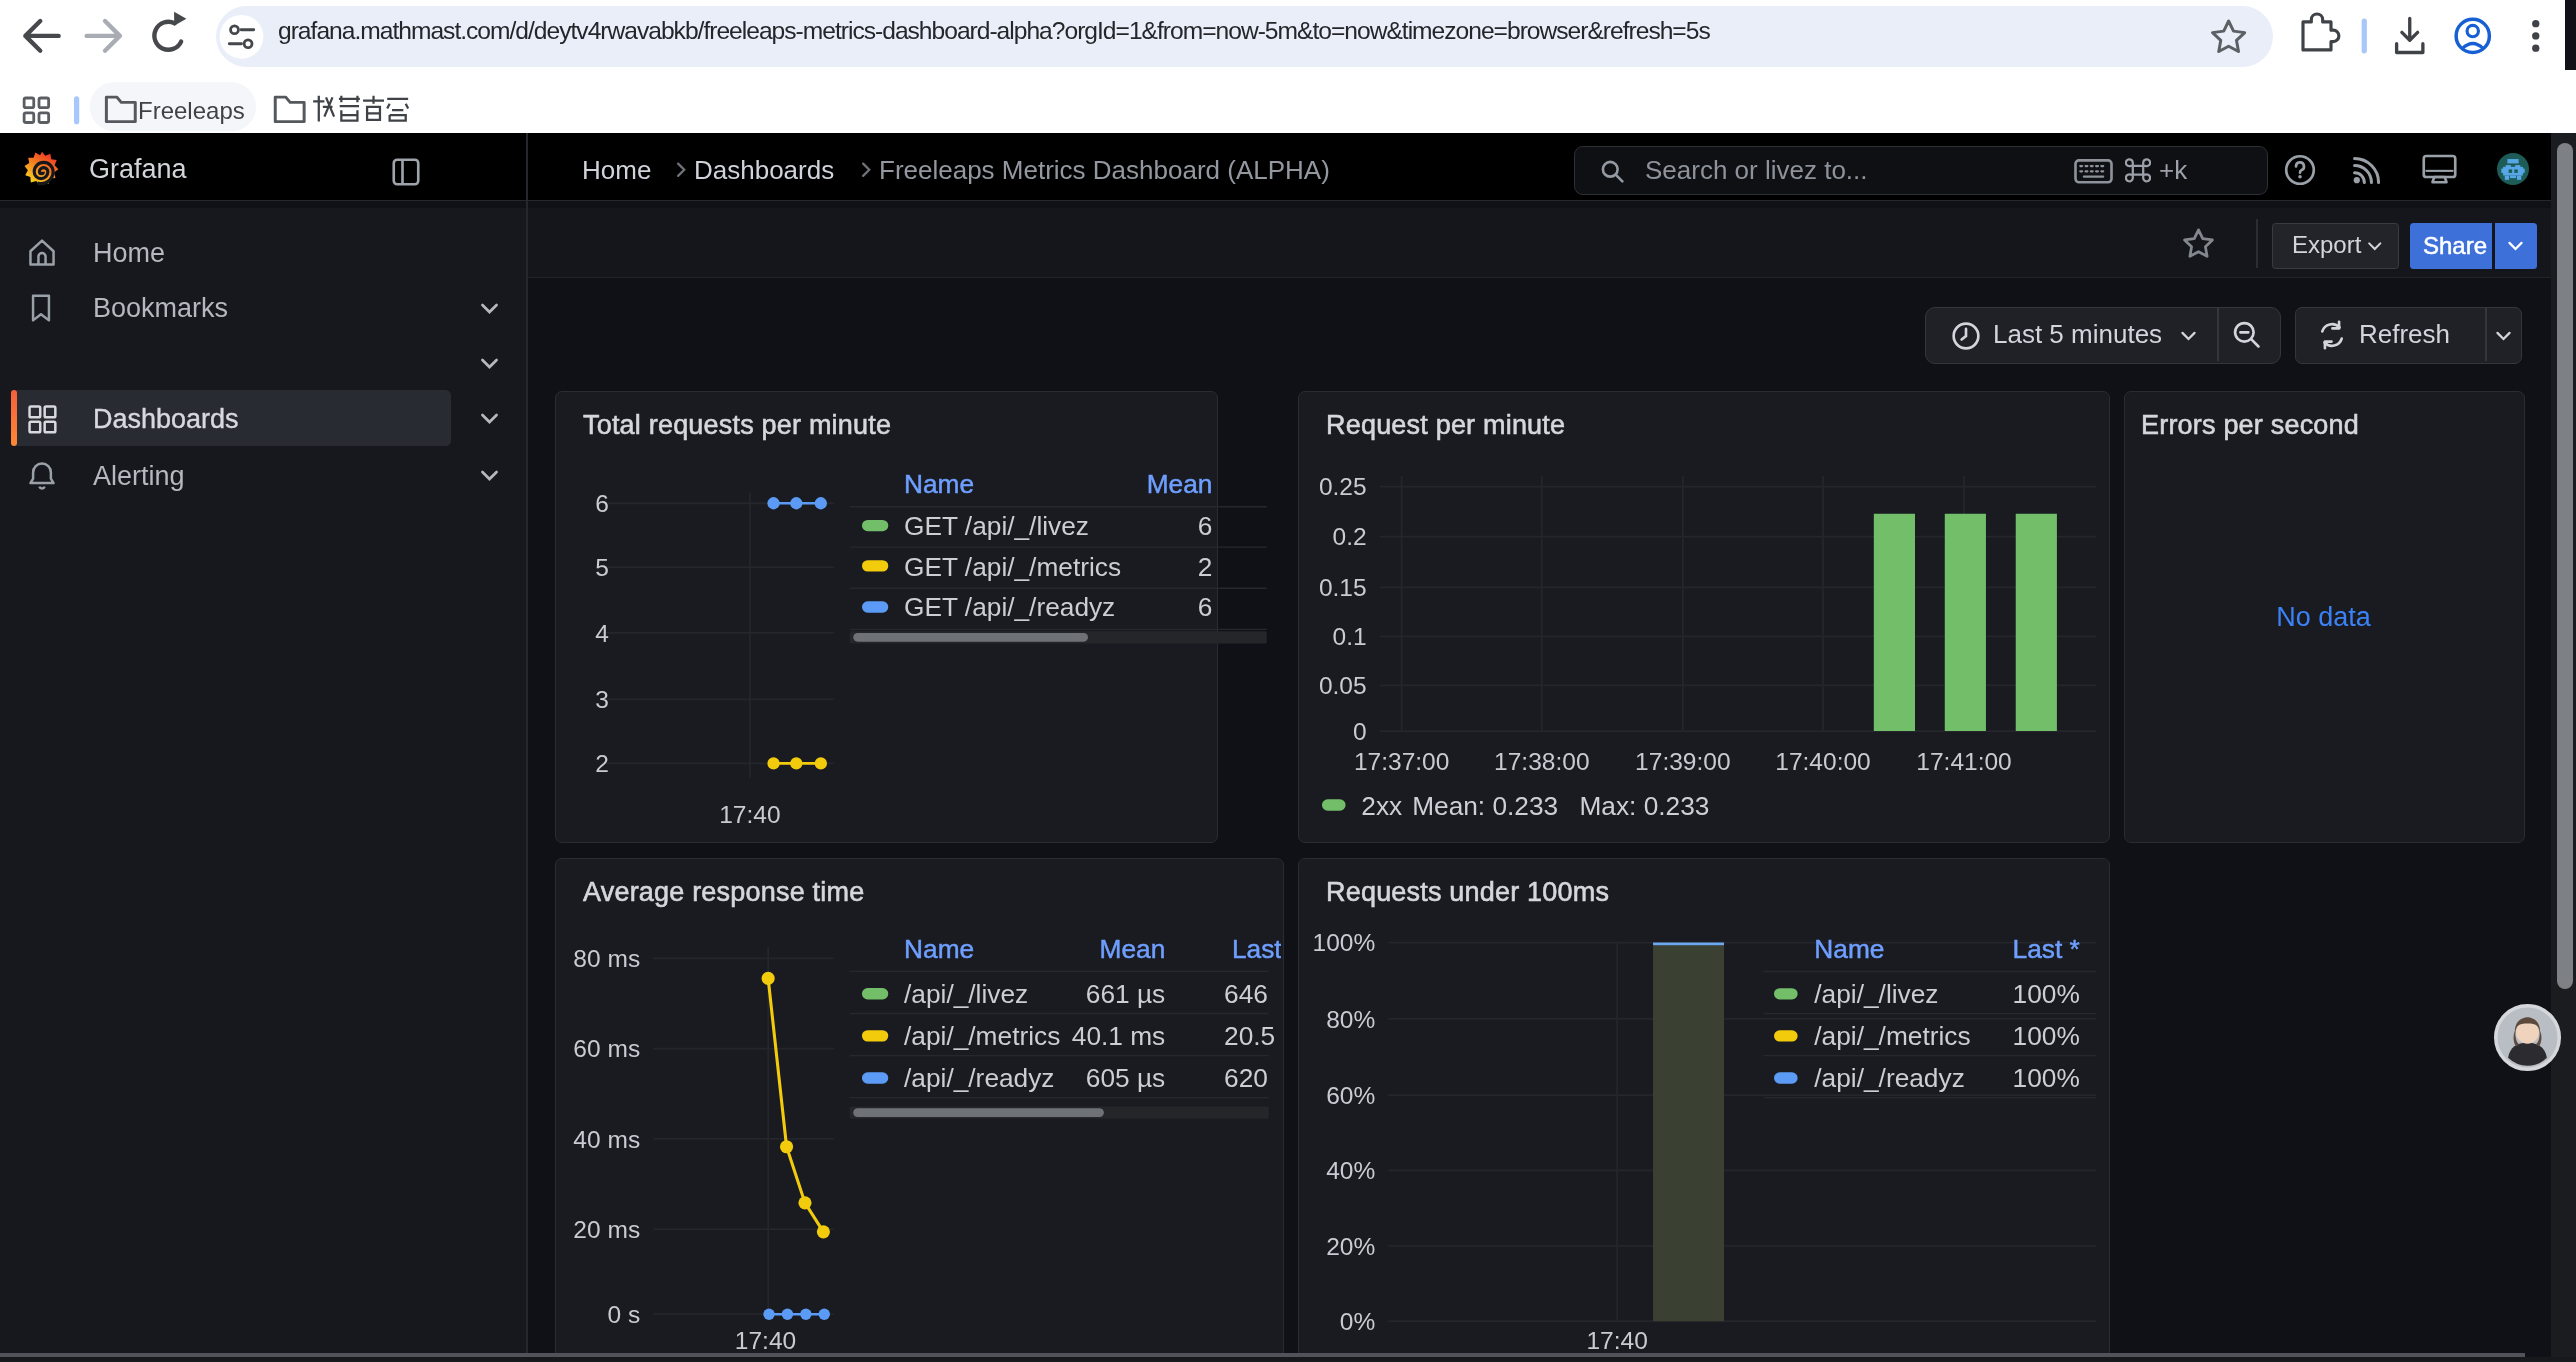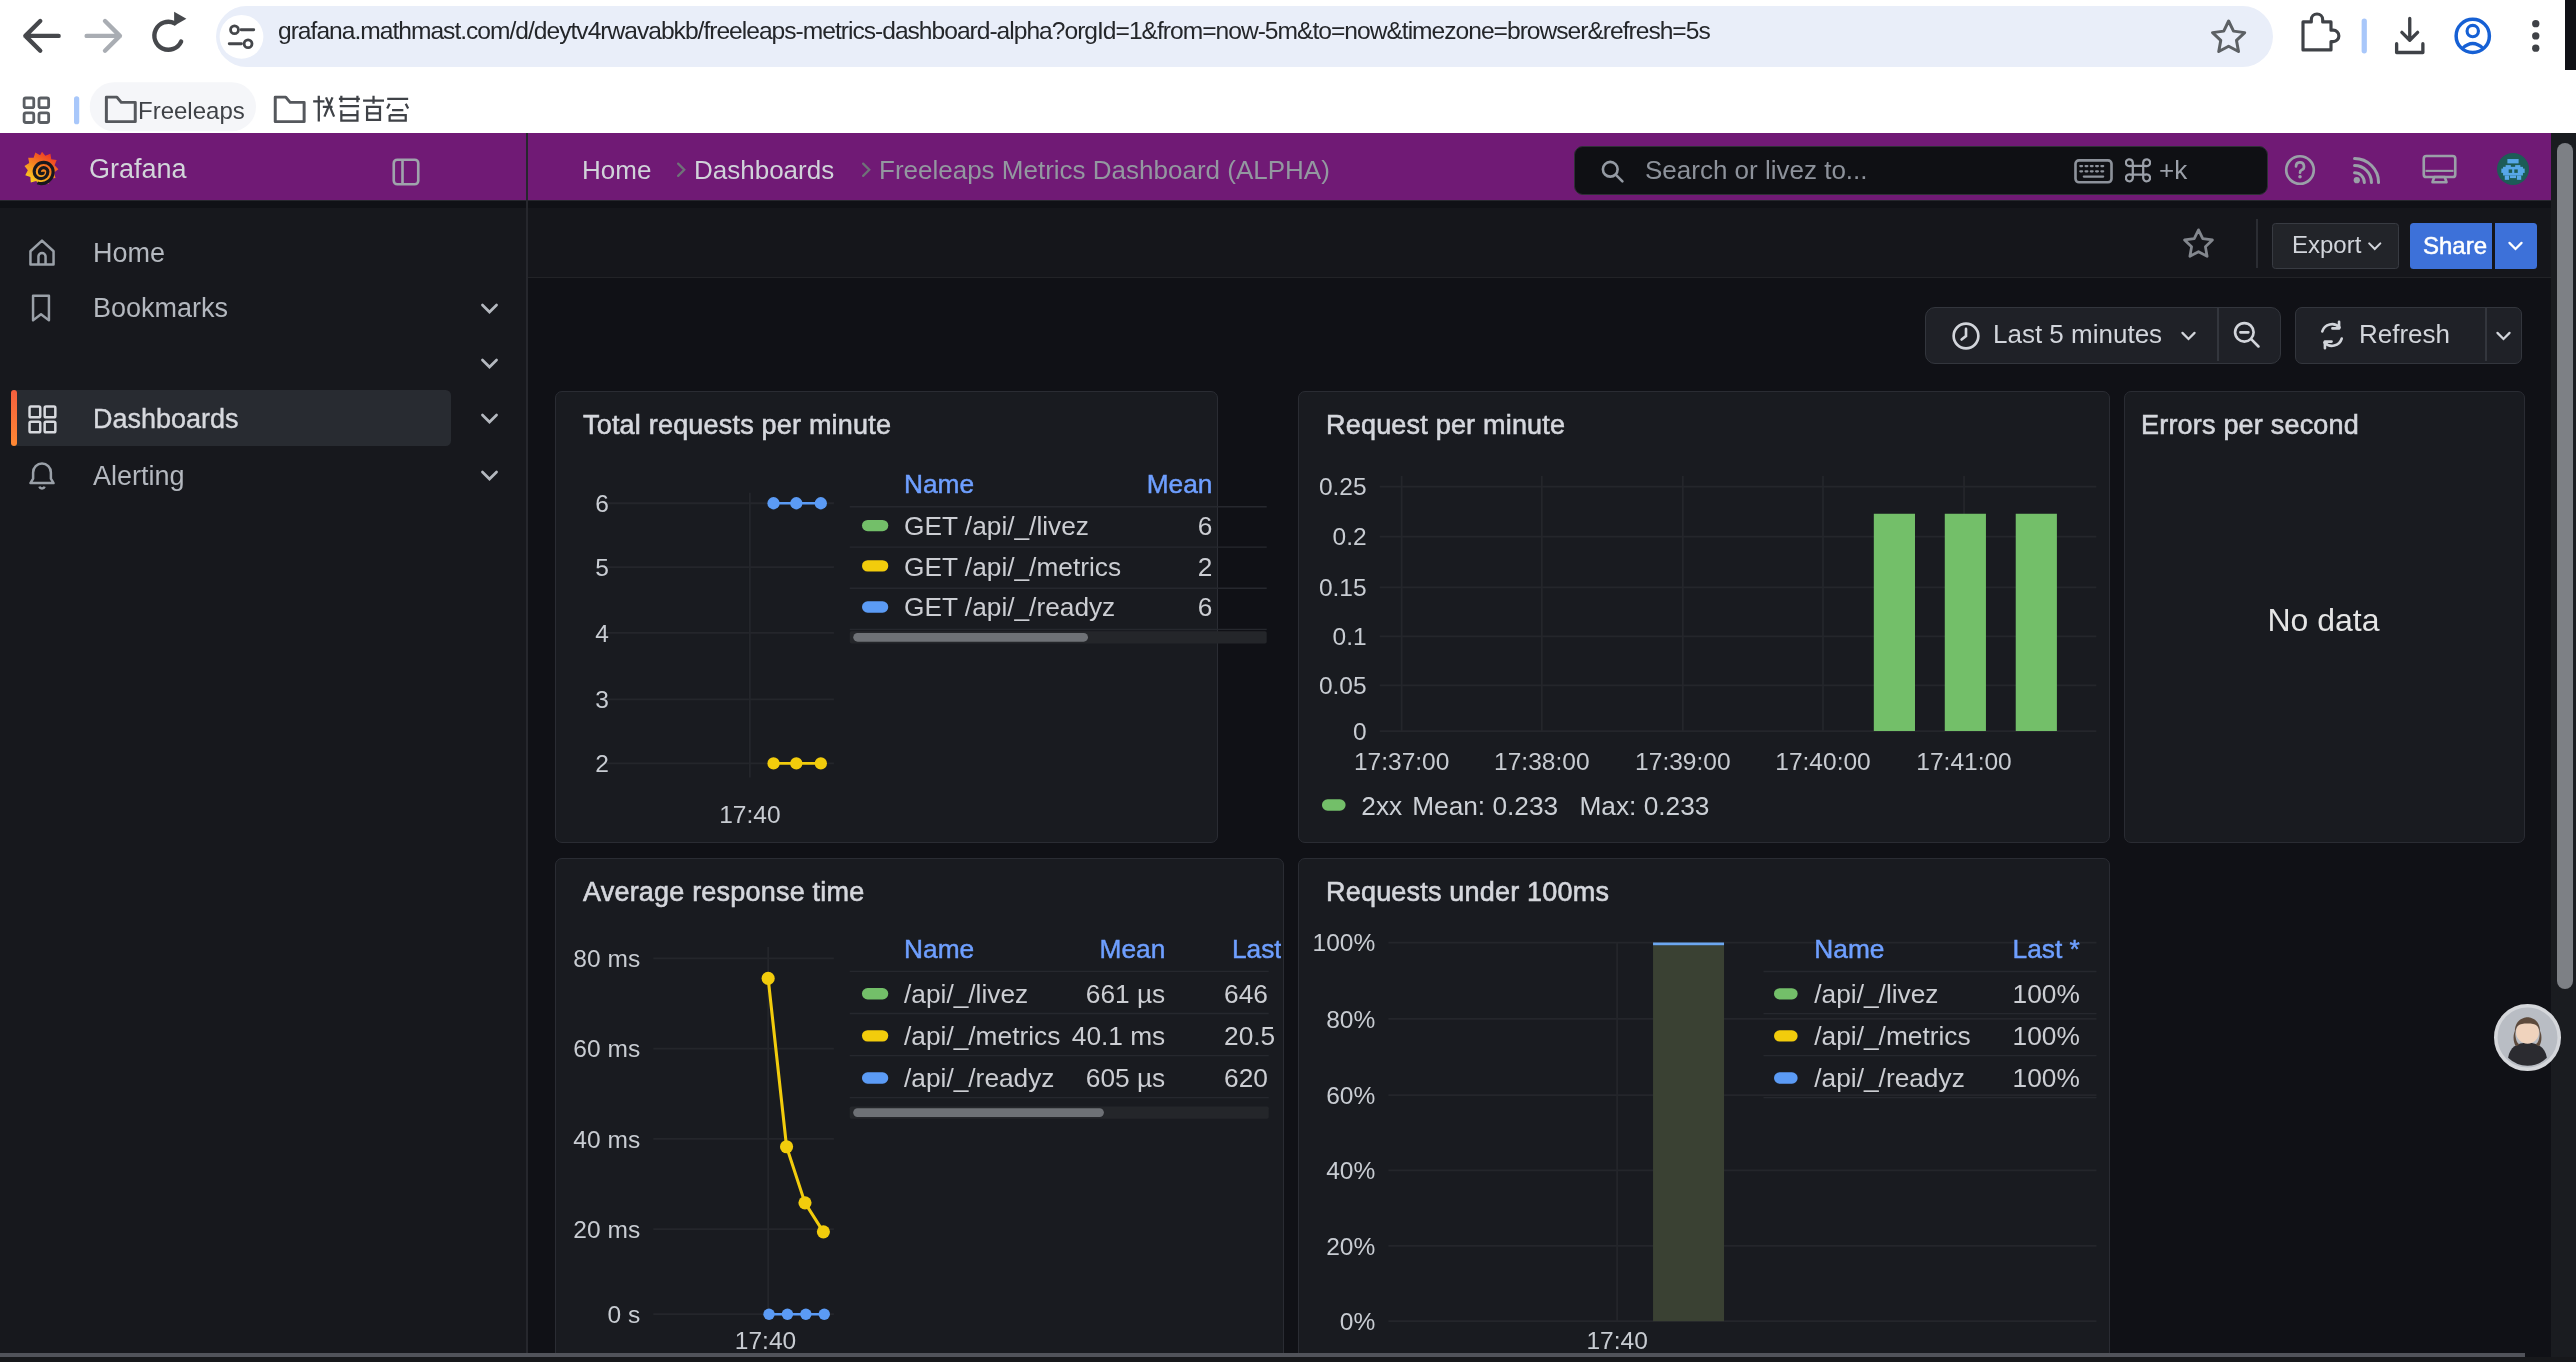--- a/index.html
+++ b/index.html
@@ -8,21 +8,21 @@
   .abs { position:absolute; }
   svg { display:block; }
   
   #toolbar { position:absolute; left:0; top:0; width:2565px; height:70px; background:#ffffff; }
   #bookmarks { position:absolute; left:0; top:70px; width:2576px; height:63px; background:#ffffff; }
   #urlpill { position:absolute; left:216px; top:6.1px; width:2057px; height:61px; border-radius:31px; background:#e9eef9; }
   #urltext { position:absolute; left:278px; top:0; height:61px; line-height:61px; font-size:24.6px; letter-spacing:-1px; color:#24262a; white-space:nowrap; }
   .bmtext { position:absolute; top:8.8px; height:63px; line-height:63px; font-size:24px; color:#3f4247; }
   
   #app { position:absolute; left:0; top:133px; width:2576px; height:1229px; background:#101116; }
-  #topnav { position:absolute; left:0; top:0; width:2576px; height:68px; background:#701a75; border-bottom:1.8px solid #26272d; }
+  #topnav { position:absolute; left:0; top:0; width:2576px; height:68px; background:#000000; border-bottom:1.8px solid #26272d; }
   #sidebar { position:absolute; left:0; top:75px; width:527px; height:1155px; background:#17181d; }
   #sideborder { position:absolute; left:526px; top:0; width:1.8px; height:1229px; background:#26272d; }
   #actions { position:absolute; left:528px; top:75px; width:2024px; height:70px; background:#15161b; border-bottom:1.8px solid #222327; }
   .navitem { position:absolute; left:26px; width:368px; height:49px; color:#b4b8bf; font-size:27px; }
   .navitem .lbl { position:absolute; left:67px; top:50%; transform:translateY(-50%); }
   .navitem svg { position:absolute; left:0; top:50%; transform:translateY(-50%); }
   #grafanaName { position:absolute; left:89px; top:0; height:73px; line-height:73px; font-size:27px; color:#d2d5da; }
   .crumb { position:absolute; top:0; height:73px; line-height:74px; font-size:26px; color:#ccd0d6; white-space:nowrap; }
   
   .panel { position:absolute; background:#191b20; border:1.8px solid #2a2c33; border-radius:7px; }
@@ -326,21 +326,21 @@
         <rect x="26" y="465" width="27" height="13" rx="6.5" fill="#73bf69"></rect>
         <g font-family="Liberation Sans" font-size="30" fill="#ccd0d6">
           <text x="71" y="483">2xx</text>
           <text x="129" y="483">Mean: 0.233</text>
           <text x="320" y="483">Max: 0.233</text>
         </g>
       </svg>
     </div>
     <div class="panel" style="left:2124px;top:258px;width:401px;height:452px">
       <div class="ptitle" style="left:16px">Errors per second</div>
-      <div class="abs" style="left:0;top:210px;width:397px;text-align:center;font-size:32px;color:#e5e5e5">No data</div>
+      <div class="abs" style="left:0;top:210px;width:397px;text-align:center;font-size:27px;color:#3b82f6">No data</div>
     </div>
     <div class="panel" style="left:555px;top:725px;width:729px;height:579px">
       <div class="ptitle">Average response time</div>
       <svg class="abs" style="left:0;top:0" width="725" height="558" viewBox="0 0 827 636" fill="none">
         <g stroke="#24262b" stroke-width="2">
           <path d="M111 113 H317 M111 216 H317 M111 319 H317 M111 422 H317 M111 519 H317"></path>
           <path d="M242 100 V519"></path>
         </g>
         <g font-family="Liberation Sans" font-size="28" fill="#c8ccd2">
           <text x="96" y="123" text-anchor="end">80 ms</text>

